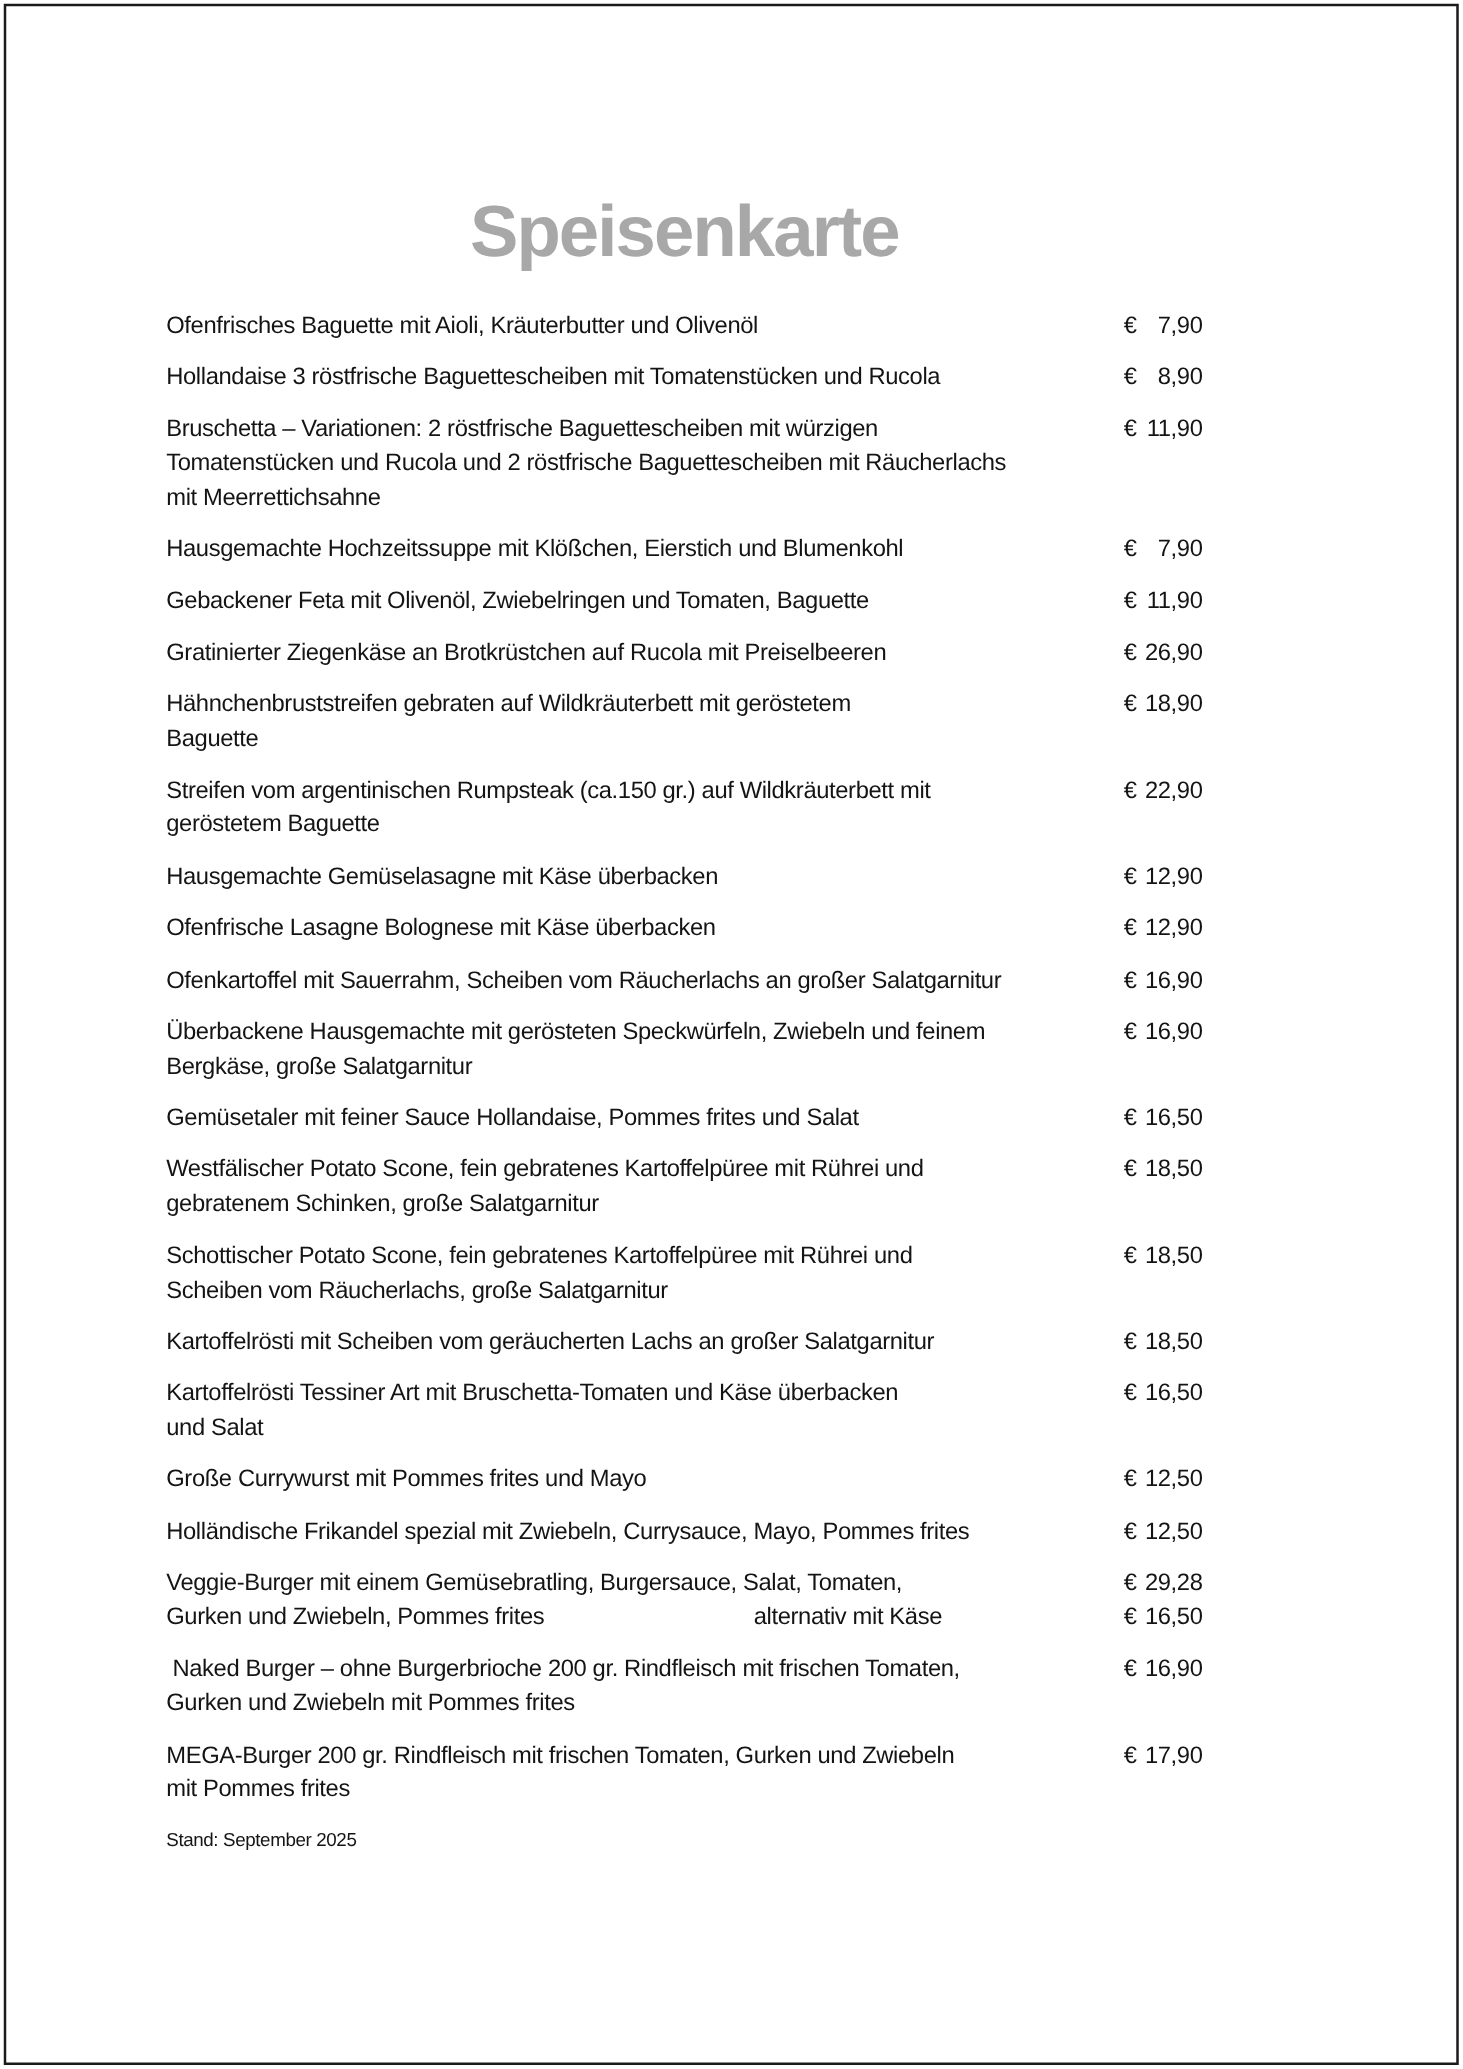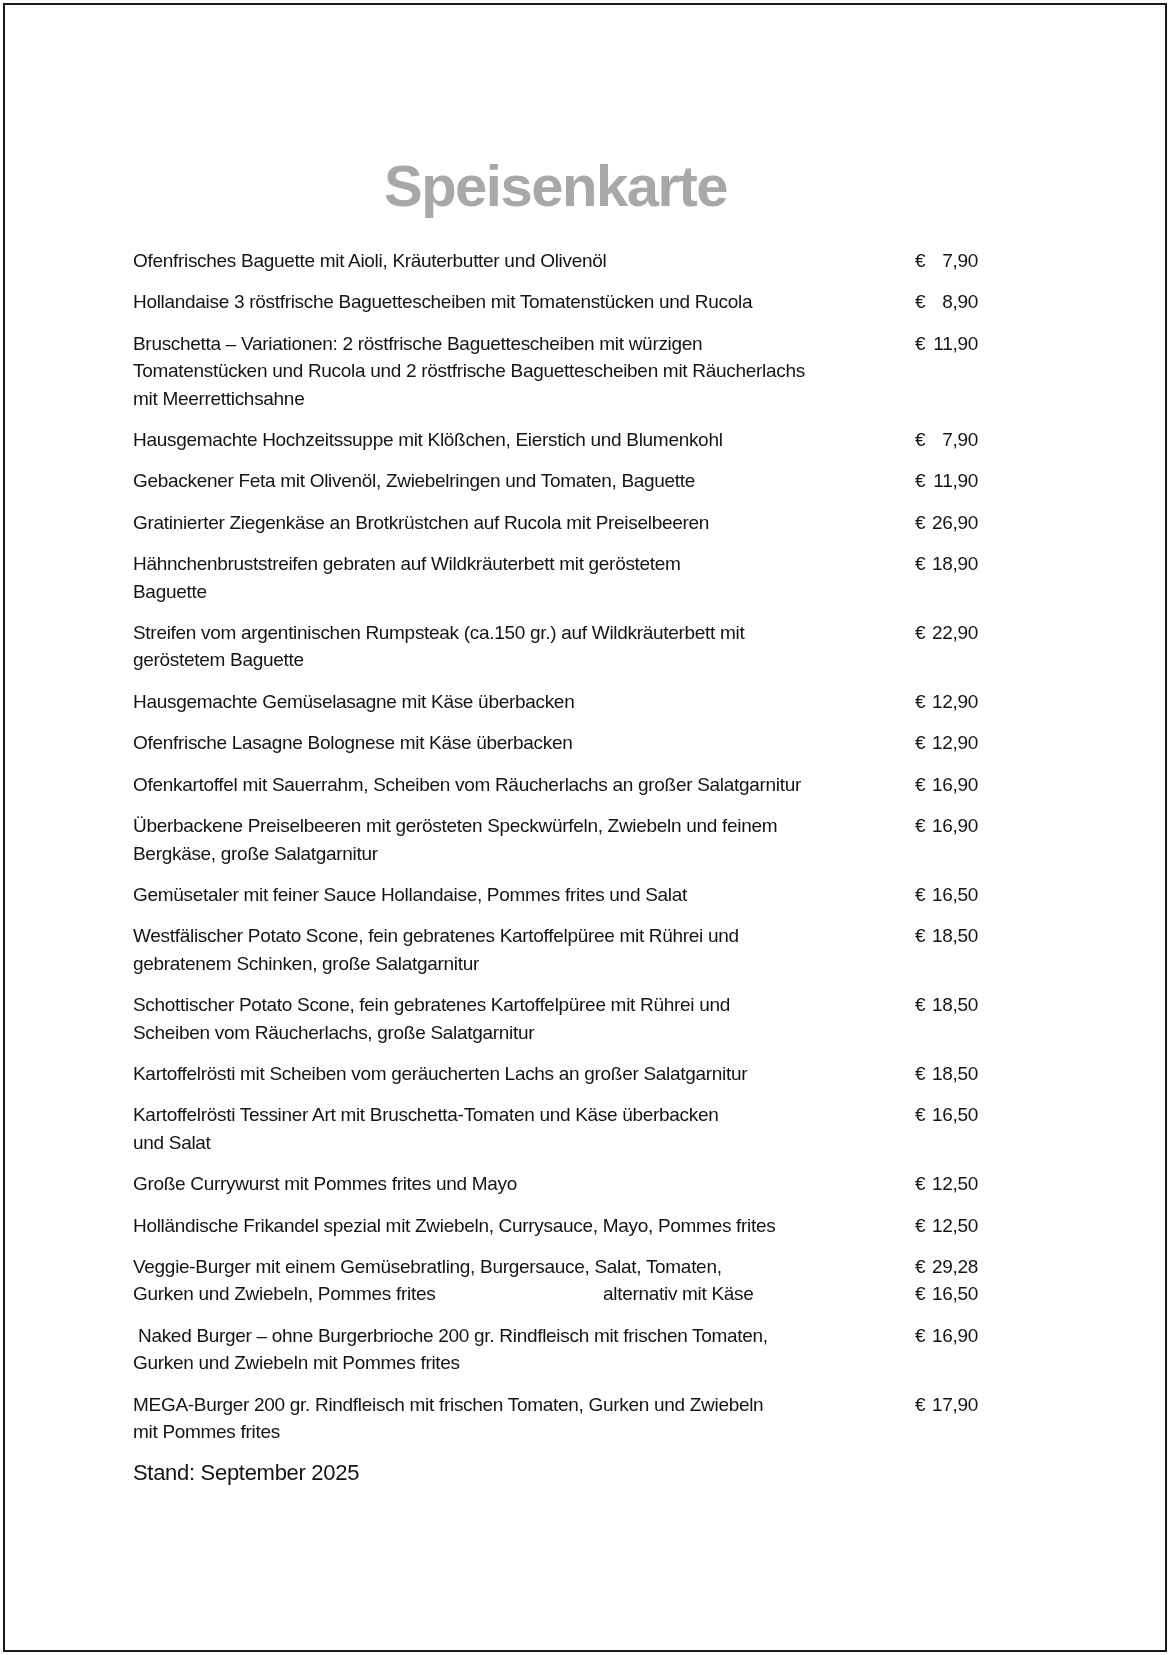--- a/index.html
+++ b/index.html
@@ -10,21 +10,21 @@
     color: var(--text, #141414);
     position: relative;
     overflow: hidden;
   }
   .frame {
     position: absolute; inset: 3px;
     border: 2px solid var(--border, #1a1a1a);
     pointer-events: none;
   }
   .content {
-    position: absolute; top: 0; left: 133px; right: 192px;
+    position: absolute; top: 0; left: 133px; right: 208px;
   }
   .title {
     margin: 152px 0 0 0;
     text-align: center;
     font-size: 58px;
     line-height: 67px;
     font-weight: 700;
     letter-spacing: -1.5px;
     color: var(--title_gray, #a8a8a8);
   }
@@ -53,21 +53,21 @@
     flex: 0 0 auto;
     width: 63px;
     margin-left: 6px;
   }
   .price {
     display: flex;
     justify-content: space-between;
   }
   .amt { text-align: right; }
   .footer {
-    font-size: 22px;
+    font-size: 15px;
     line-height: 27.4px;
     letter-spacing: -0.3px;
     margin-top: 0;
   }
 </style>
 </head>
 <body>
 
 <div class="frame"></div>
 
@@ -183,21 +183,21 @@
     <div class="desc"><span class="dish-name">Ofenkartoffel mit Sauerrahm,</span><span class="dish-details"> Scheiben vom Räucherlachs an großer Salatgarnitur</span></div>
     <div class="prices">
   <div class="price">
             <span class="euro">€</span>
             <span class="amt">16,90</span>
           </div>
 </div>
   </div>
 
   <div class="item">
-    <div class="desc"><span class="dish-name">Überbackene Preiselbeeren</span><span class="dish-details"> mit gerösteten Speckwürfeln, Zwiebeln und feinem
+    <div class="desc"><span class="dish-name">Überbackene Hausgemachte</span><span class="dish-details"> mit gerösteten Speckwürfeln, Zwiebeln und feinem
 Bergkäse, große Salatgarnitur</span></div>
     <div class="prices">
   <div class="price">
             <span class="euro">€</span>
             <span class="amt">16,90</span>
           </div>
 </div>
   </div>
 
   <div class="item">

